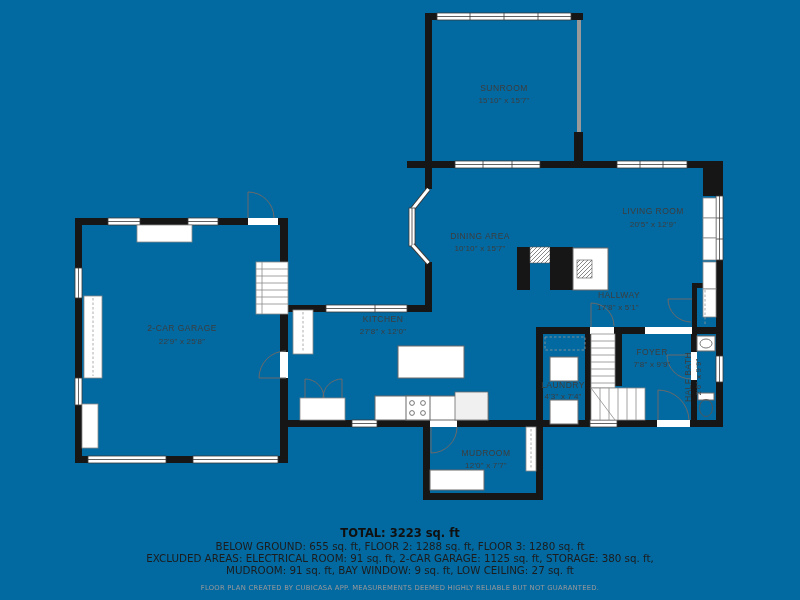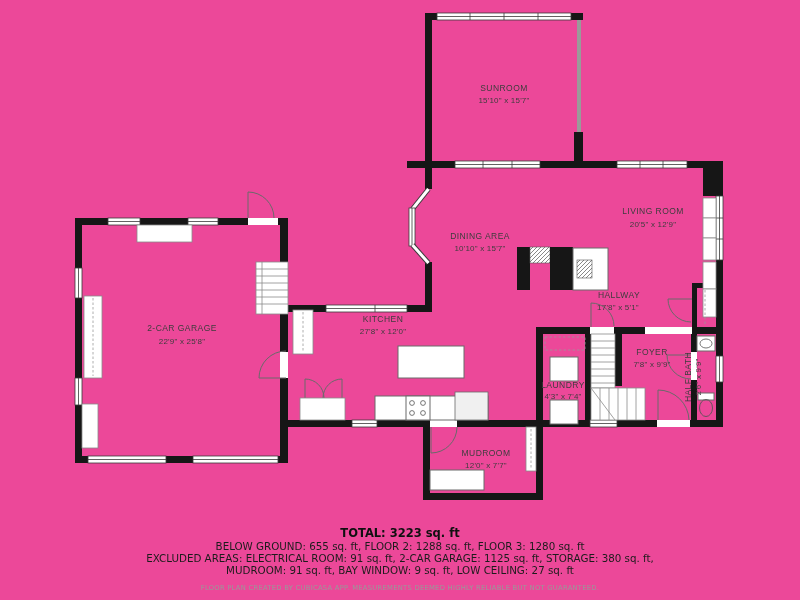--- a/index.html
+++ b/index.html
@@ -1,16 +1,16 @@
 <!DOCTYPE html>
 <html><head>
 <meta charset="utf-8">
 <style>
   html,body{margin:0;padding:0;background:#fff;}
-  .page{position:relative;width:800px;height:600px;background:#ec4899;overflow:hidden;}
+  .page{position:relative;width:800px;height:600px;background:#0369a1;overflow:hidden;}
   svg{display:block;}
   .wall{fill:#161616;}
   .gray-wall{fill:#9a9a9a;}
   .cut{fill:#ffffff;}
   .w{fill:#ffffff;stroke:#3a3a3a;stroke-width:0.8;}
   .wl{stroke:#3a3a3a;stroke-width:0.8;}
   .thin{fill:#ffffff;stroke:#6a6a6a;stroke-width:1;}
   .thin2{fill:#ffffff;stroke:#8a8a8a;stroke-width:0.8;}
   .ghost{fill:#f0f0f0;stroke:#6a6a6a;stroke-width:0.8;}
   .door{fill:none;stroke:#6a6a6a;stroke-width:1;}

